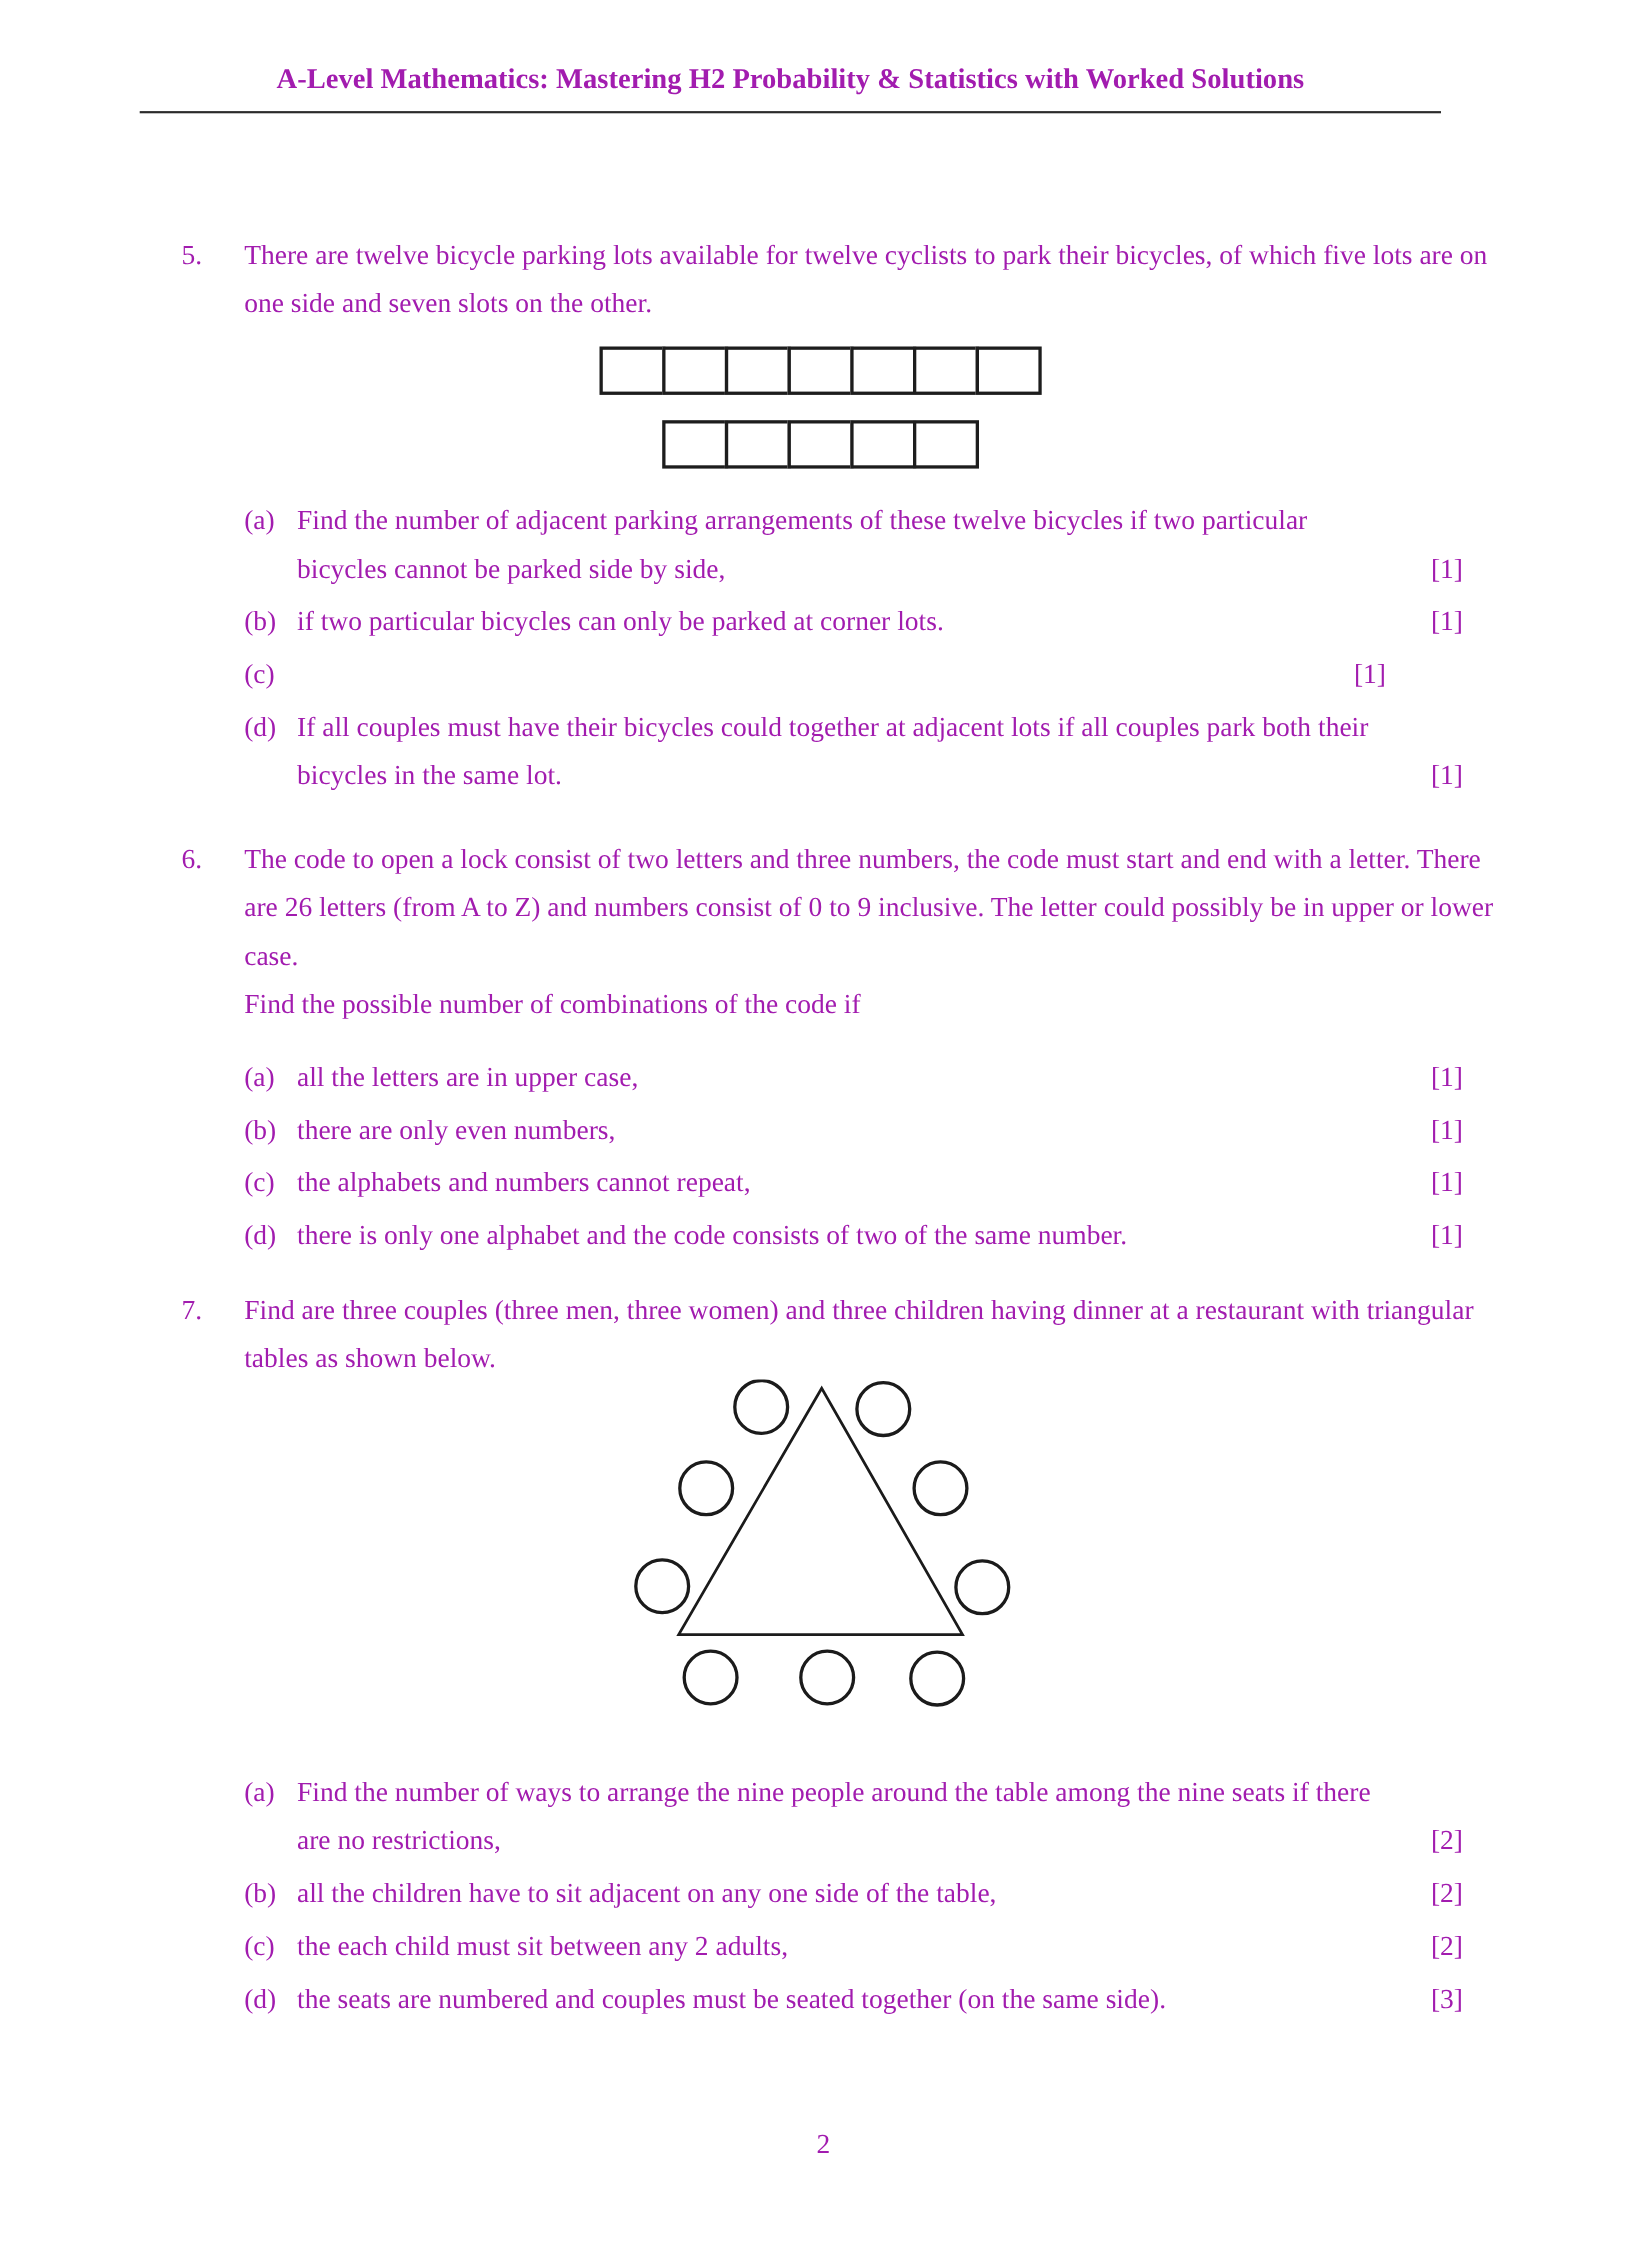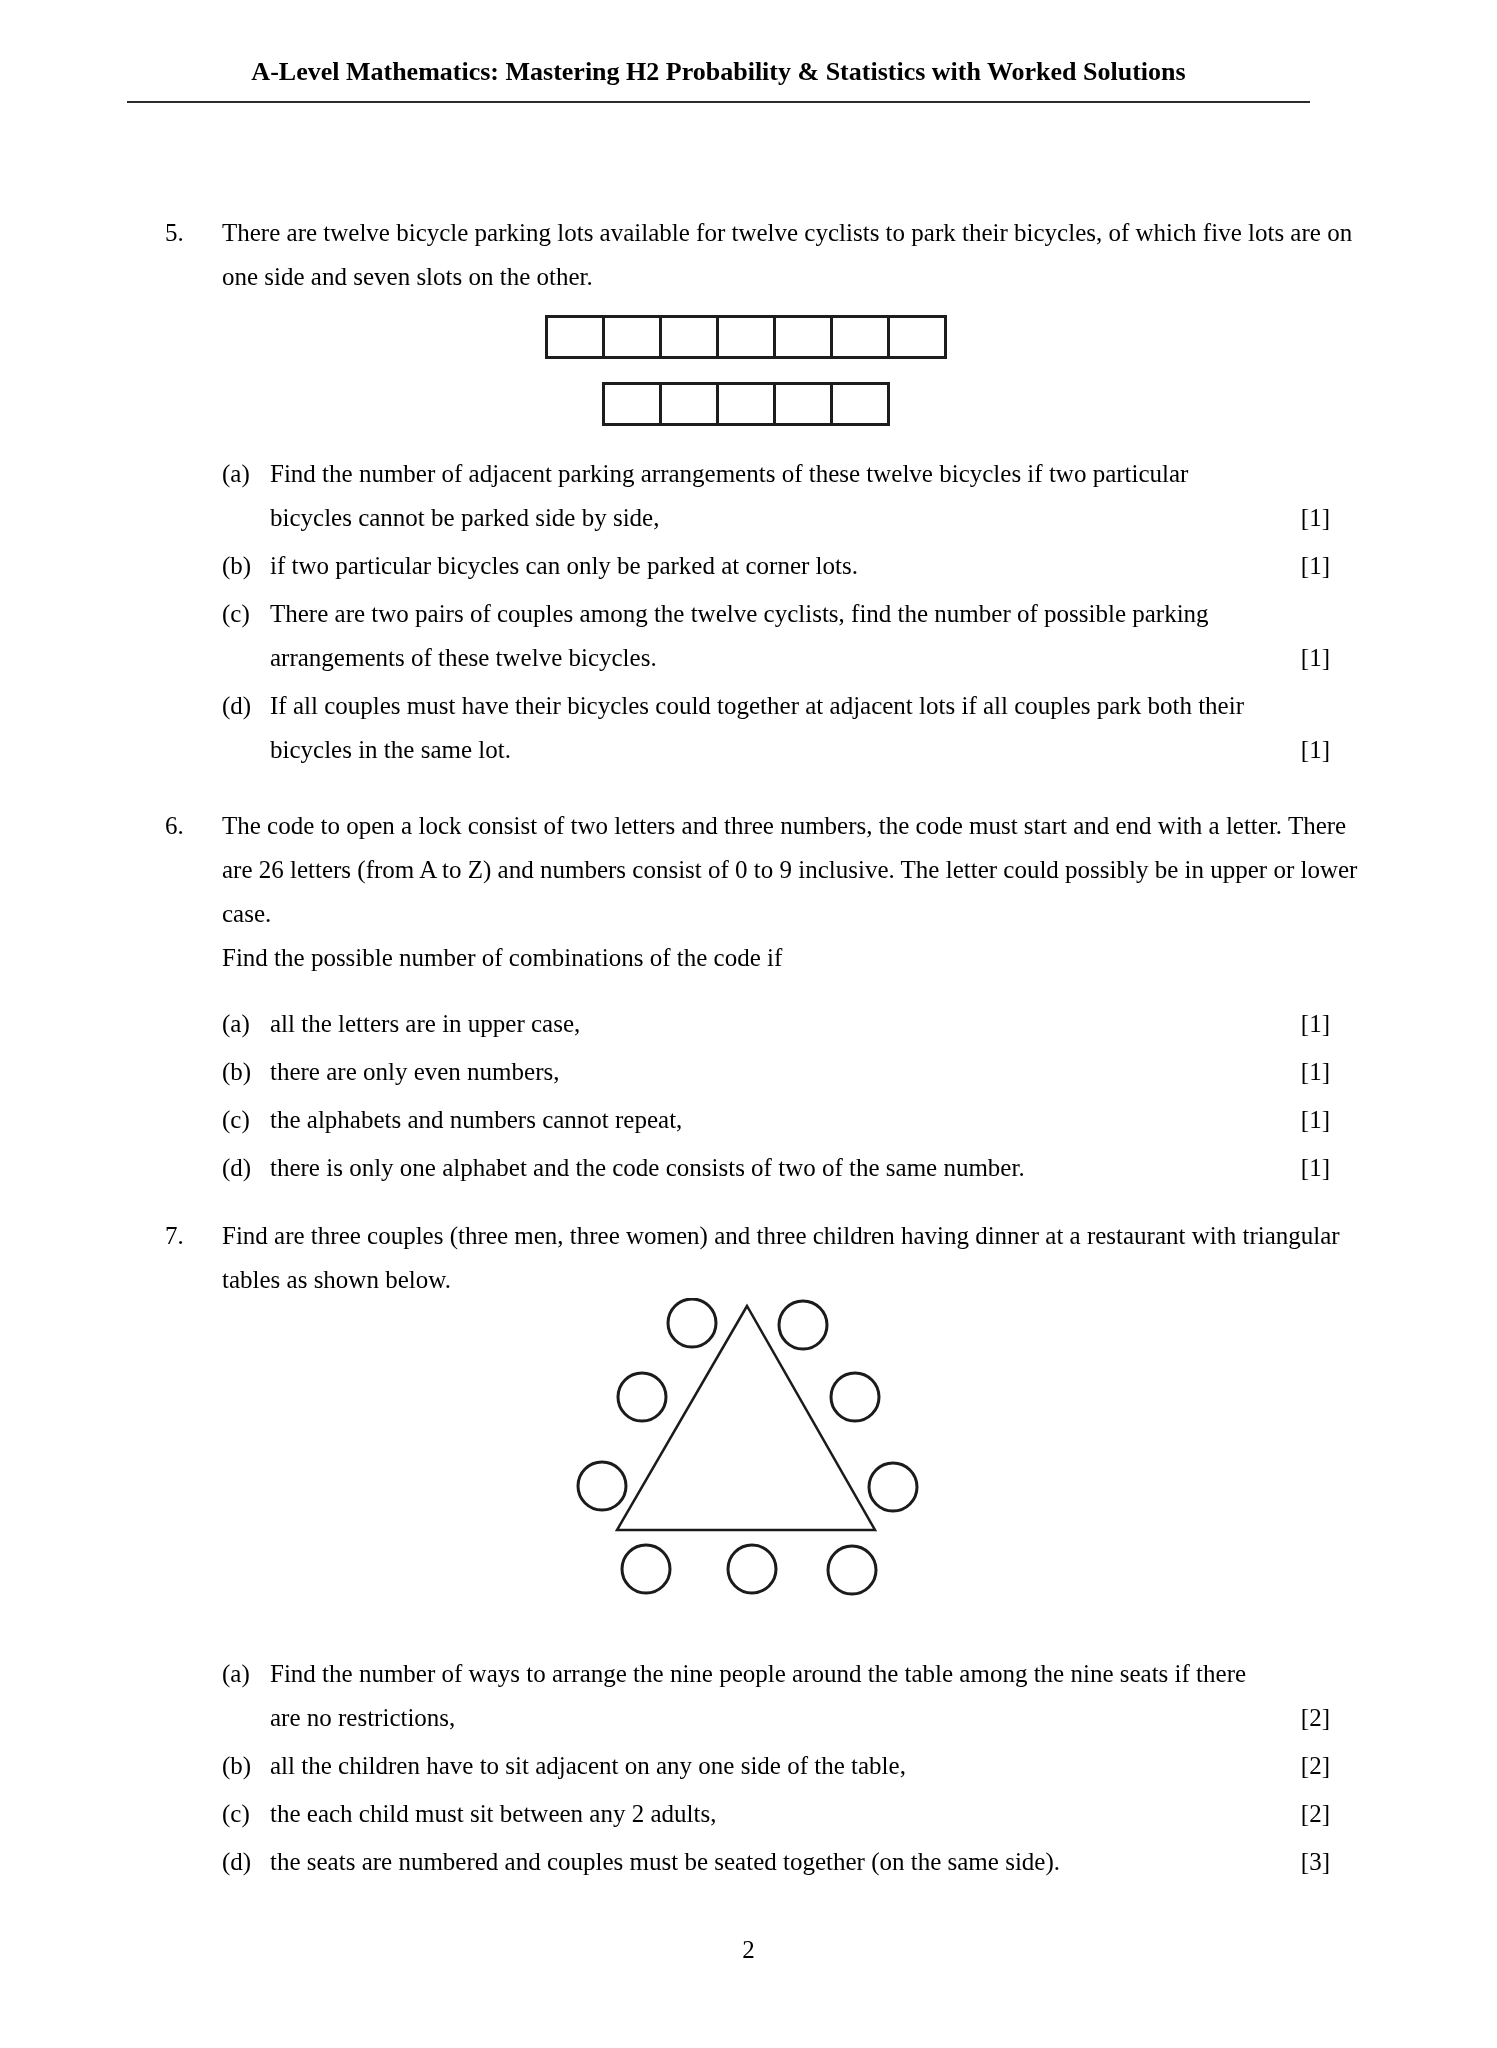--- a/index.html
+++ b/index.html
@@ -1,20 +1,20 @@
 <!DOCTYPE html>
 <html><head>
 <meta charset="utf-8">
 <style>
   html, body { margin:0; padding:0; background:#ffffff; }
   .page {
     position:relative;
     width:1497px; height:2048px;
     background:#ffffff;
-    color:#000000;
+    color:#a21caf;
     font-family:"Liberation Serif","DejaVu Serif",serif;
     font-size:25px;
     line-height:44px;
     overflow:hidden;
   }
   
   .header {
     margin:54px 0 0 127px;
     width:1183px;
     text-align:center;
@@ -110,21 +110,20 @@
           <span class="part-text">Find the number of adjacent parking arrangements of these twelve bicycles if two particular bicycles cannot be parked side by side,</span>
           <span class="part-marks">[1]</span>
         </div>
         <div class="part">
           <span class="part-label">(b)</span>
           <span class="part-text">if two particular bicycles can only be parked at corner lots.</span>
           <span class="part-marks">[1]</span>
         </div>
         <div class="part">
           <span class="part-label">(c)</span>
-          <span class="part-text">There are two pairs of couples among the twelve cyclists, find the number of possible parking arrangements of these twelve bicycles.</span>
           <span class="part-marks">[1]</span>
         </div>
         <div class="part">
           <span class="part-label">(d)</span>
           <span class="part-text">If all couples must have their bicycles could together at adjacent lots if all couples park both their bicycles in the same lot.</span>
           <span class="part-marks">[1]</span>
         </div>
       </div>
     </div>
   </div>

